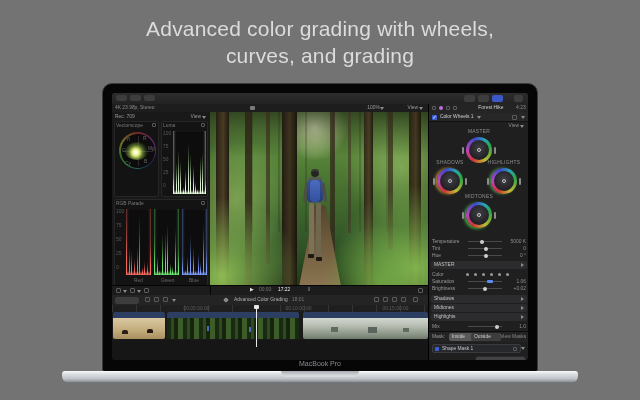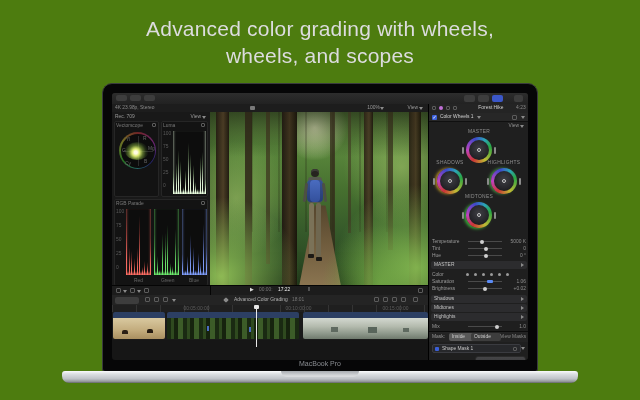--- a/index.html
+++ b/index.html
@@ -1,16 +1,16 @@
 <!DOCTYPE html>
 <html><head>
 <meta charset="utf-8">
 <style>
   html,body{margin:0;padding:0;background:#282828;}
-  .stage{position:relative;width:640px;height:400px;background:#4d7c0f;overflow:hidden;
+  .stage{position:relative;width:640px;height:400px;background:#737373;overflow:hidden;
          font-family:"Liberation Sans",sans-serif;-webkit-font-smoothing:antialiased;}
   .abs{position:absolute;}
   
   .m{font-size:7px;line-height:8px;white-space:nowrap;display:inline-block;
      transform:scale(.7);transform-origin:0 50%;}
   .mc{transform-origin:50% 50%;}
   .mr{transform-origin:100% 50%;}
   
   .heading{position:absolute;left:0;top:15px;width:640px;text-align:center;
            color:#dcdcde;font-size:21px;line-height:27px;font-weight:400;letter-spacing:.2px;}
@@ -59,21 +59,21 @@
   .trunk{position:absolute;top:0;}
   .clipname{position:absolute;left:0;top:0;right:0;height:6px;background:#2c3f63;overflow:hidden;color:#b9c6e2;}
 </style>
 </head>
 <body>
 
 <div class="stage">
 
   <div class="heading">
     <div>Advanced color grading with wheels,</div>
-    <div>wheels, and scopes</div>
+    <div>curves, and grading</div>
   </div>
 
   <div>
     <div class="lid">
 
       <div id="screen">
 
         <div class="abs" style="left:0;top:0;width:416px;height:11px;background:linear-gradient(#2d2d2d,#222);border-bottom:1px solid #0a0a0a;">
           <div class="abs btn" style="left:4px;top:2px;width:11px;height:6px;"></div>
           <div class="abs btn" style="left:18px;top:2px;width:11px;height:6px;"></div>

